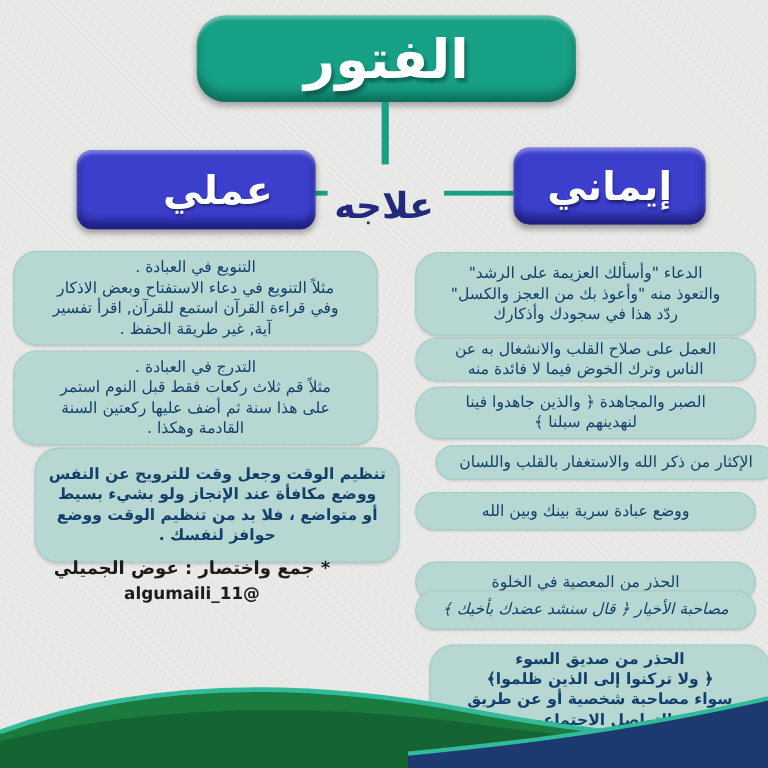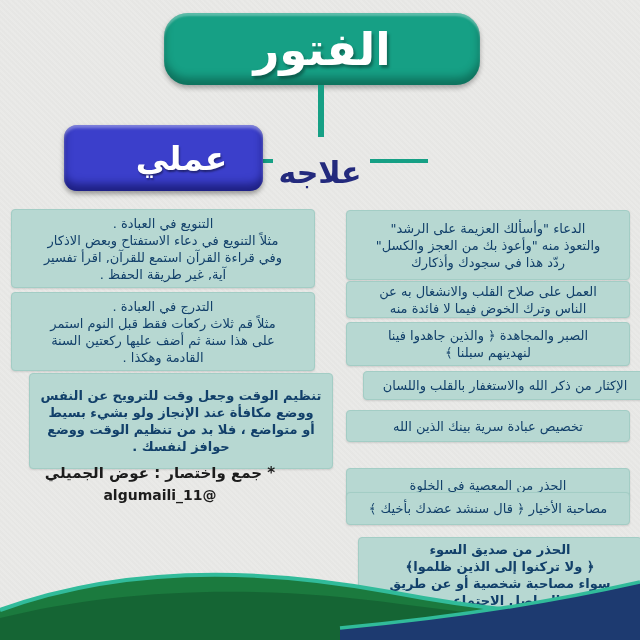--- a/index.html
+++ b/index.html
@@ -42,36 +42,36 @@
     box-shadow:inset 0 3px 3px rgba(255,255,255,.35), inset 0 -7px 8px rgba(5,5,70,.55), 0 3px 5px rgba(0,0,0,.35);
   }
   .branch-left{left:64px;top:125px;width:163px;height:66px;padding-left:36px;}
   .branch-right{left:428px;top:123px;width:160px;height:64px;}
   .branch-box .txt{
     color:#fff;font-size:33px;font-weight:bold;line-height:1;
     text-shadow:1px 2px 2px rgba(0,0,0,.4);
   }
   
   .item{
-    position:absolute;background:#b7d8d2;border:1px solid #a3cdc5;border-radius:4px;
+    position:absolute;background:#b7d8d2;border:1px solid #a3cdc5;border-radius:20px;
     color:#12406a;font-size:13px;line-height:17px;text-align:center;
     display:flex;align-items:center;justify-content:center;
     white-space:pre-line;box-shadow:0 1px 2px rgba(0,0,0,.12);
     padding:2px 6px;box-sizing:border-box;
   }
   .L0{left:11px;top:209px;width:304px;height:79px;}
   .L1{left:11px;top:292px;width:304px;height:79px;}
   .L2{left:29px;top:373px;width:304px;height:96px;font-weight:bold;}
   .R0{left:346px;top:210px;width:284px;height:70px;}
   .R1{left:346px;top:281px;width:284px;height:37px;}
   .R2{left:346px;top:322px;width:284px;height:44px;}
   .R3{left:363px;top:371px;width:284px;height:29px;}
   .R4{left:346px;top:410px;width:284px;height:32px;}
   .R5{left:346px;top:452px;width:284px;height:34px;margin-top:16px;}
-  .R6{left:346px;top:492px;width:284px;height:33px;}
+  .R6{left:346px;top:492px;width:284px;height:33px;font-style:italic;}
   .R7{left:358px;top:537px;width:284px;height:75px;font-weight:bold;}
   
   .credit{
     position:absolute;left:30px;top:462px;width:260px;text-align:center;
     color:#1c1c1c;font-size:15px;line-height:22px;font-weight:bold;
   }
   .credit .handle{font-weight:bold;font-size:14px;}
   
   .waves{position:absolute;left:0;bottom:0;width:640px;height:78px;}
 </style>
@@ -86,20 +86,23 @@
 
   <div class="conn conn-v"></div>
   <div class="conn conn-h-left"></div>
   <div class="conn conn-h-right"></div>
 
   <div class="center-label">علاجه</div>
 
   <div class="branch-box branch-left">
     <span class="txt">عملي</span>
   </div>
+  <div class="branch-box branch-right">
+    <span class="txt">إيماني</span>
+  </div>
 
   <div class="item L0">التنويع في العبادة .
 مثلاً التنويع في دعاء الاستفتاح وبعض الاذكار
 وفي قراءة القرآن استمع للقرآن, اقرأ تفسير
 آية, غير طريقة الحفظ .</div>
   <div class="item L1">التدرج في العبادة .
 مثلاً قم ثلاث ركعات فقط قبل النوم استمر
 على هذا سنة ثم أضف عليها ركعتين السنة
 القادمة وهكذا .</div>
   <div class="item L2">تنظيم الوقت وجعل وقت للترويح عن النفس
@@ -108,21 +111,21 @@
 حوافز لنفسك .</div>
 
   <div class="item R0">الدعاء "وأسألك العزيمة على الرشد"
 والتعوذ منه "وأعوذ بك من العجز والكسل"
 ردّد هذا في سجودك وأذكارك</div>
   <div class="item R1">العمل على صلاح القلب والانشغال به عن
 الناس وترك الخوض فيما لا فائدة منه</div>
   <div class="item R2">الصبر والمجاهدة ﴿ والذين جاهدوا فينا
 لنهدينهم سبلنا ﴾</div>
   <div class="item R3">الإكثار من ذكر الله والاستغفار بالقلب واللسان</div>
-  <div class="item R4">تخصيص عبادة سرية بينك الذين الله</div>
+  <div class="item R4">ووضع عبادة سرية بينك وبين الله</div>
   <div class="item R5">الحذر من المعصية في  الخلوة</div>
   <div class="item R6">مصاحبة الأخيار ﴿ قال سنشد عضدك بأخيك ﴾</div>
   <div class="item R7">الحذر من صديق السوء
 ﴿ ولا تركنوا إلى الذين ظلموا﴾
 سواء مصاحبة شخصية أو عن طريق
 التواصل الاجتماعي</div>
 
   <div class="credit">
     <div>* جمع واختصار : عوض الجميلي</div>
     <div class="handle">@algumaili_11</div>

